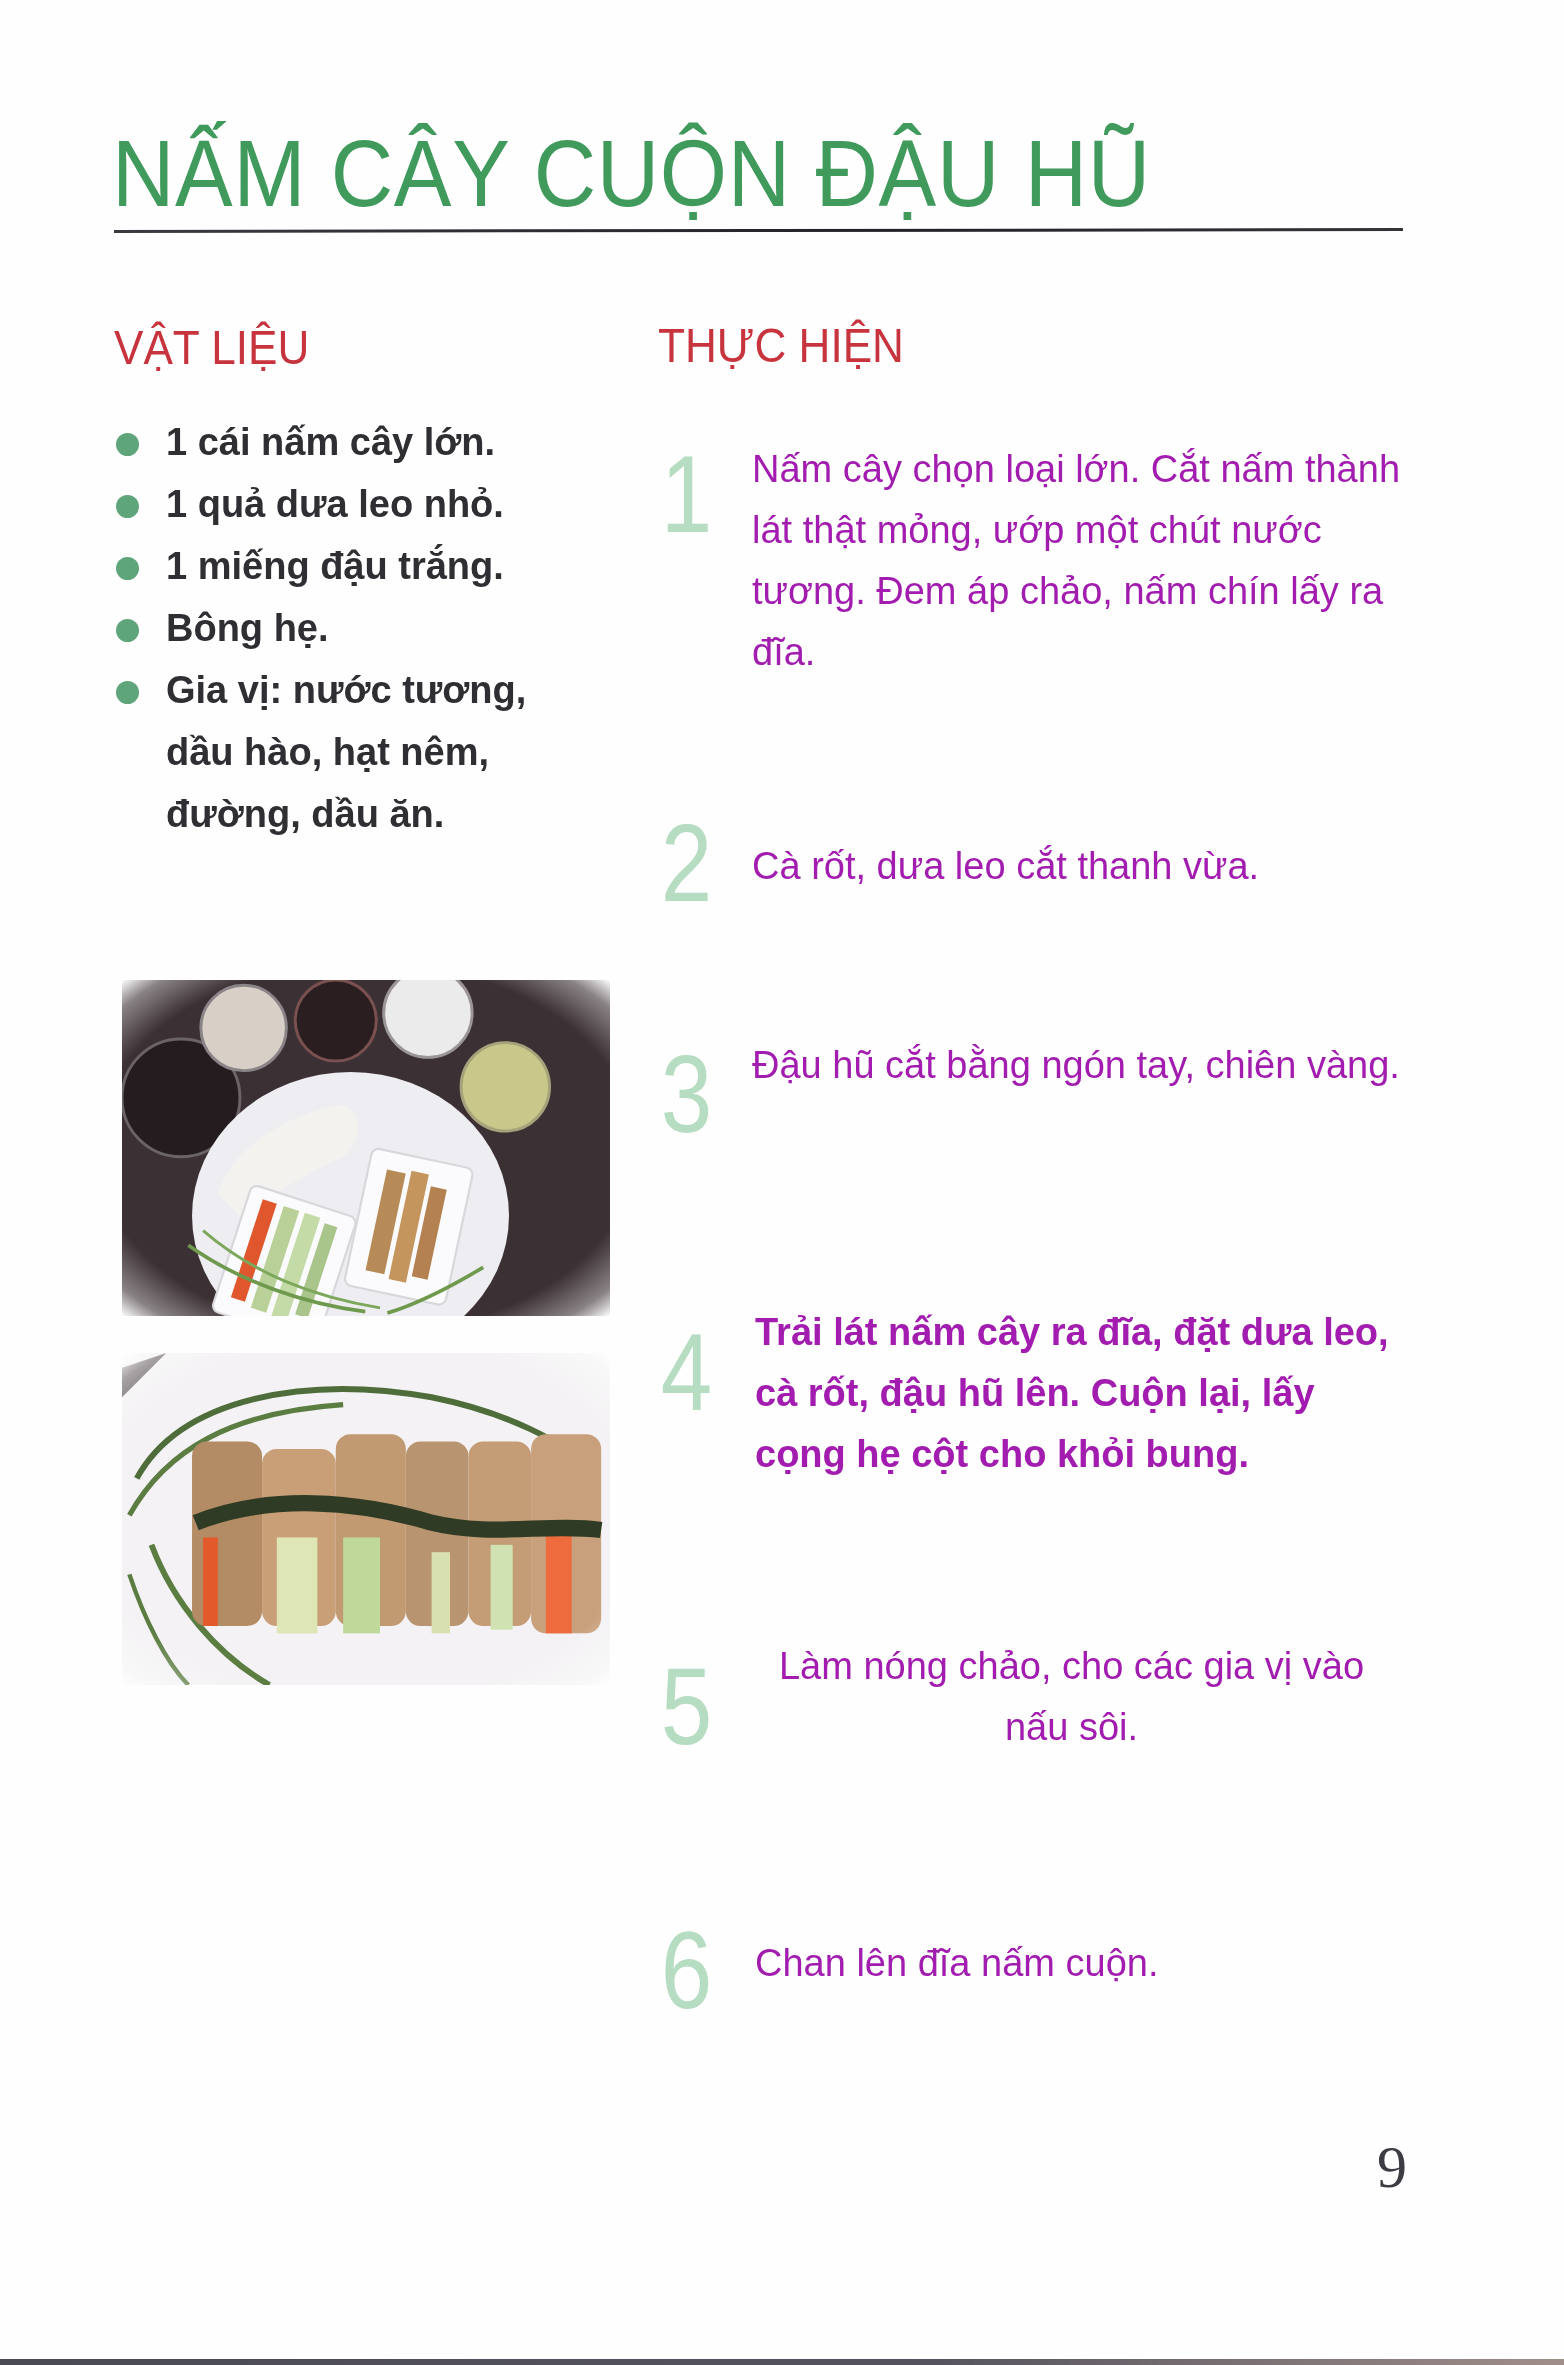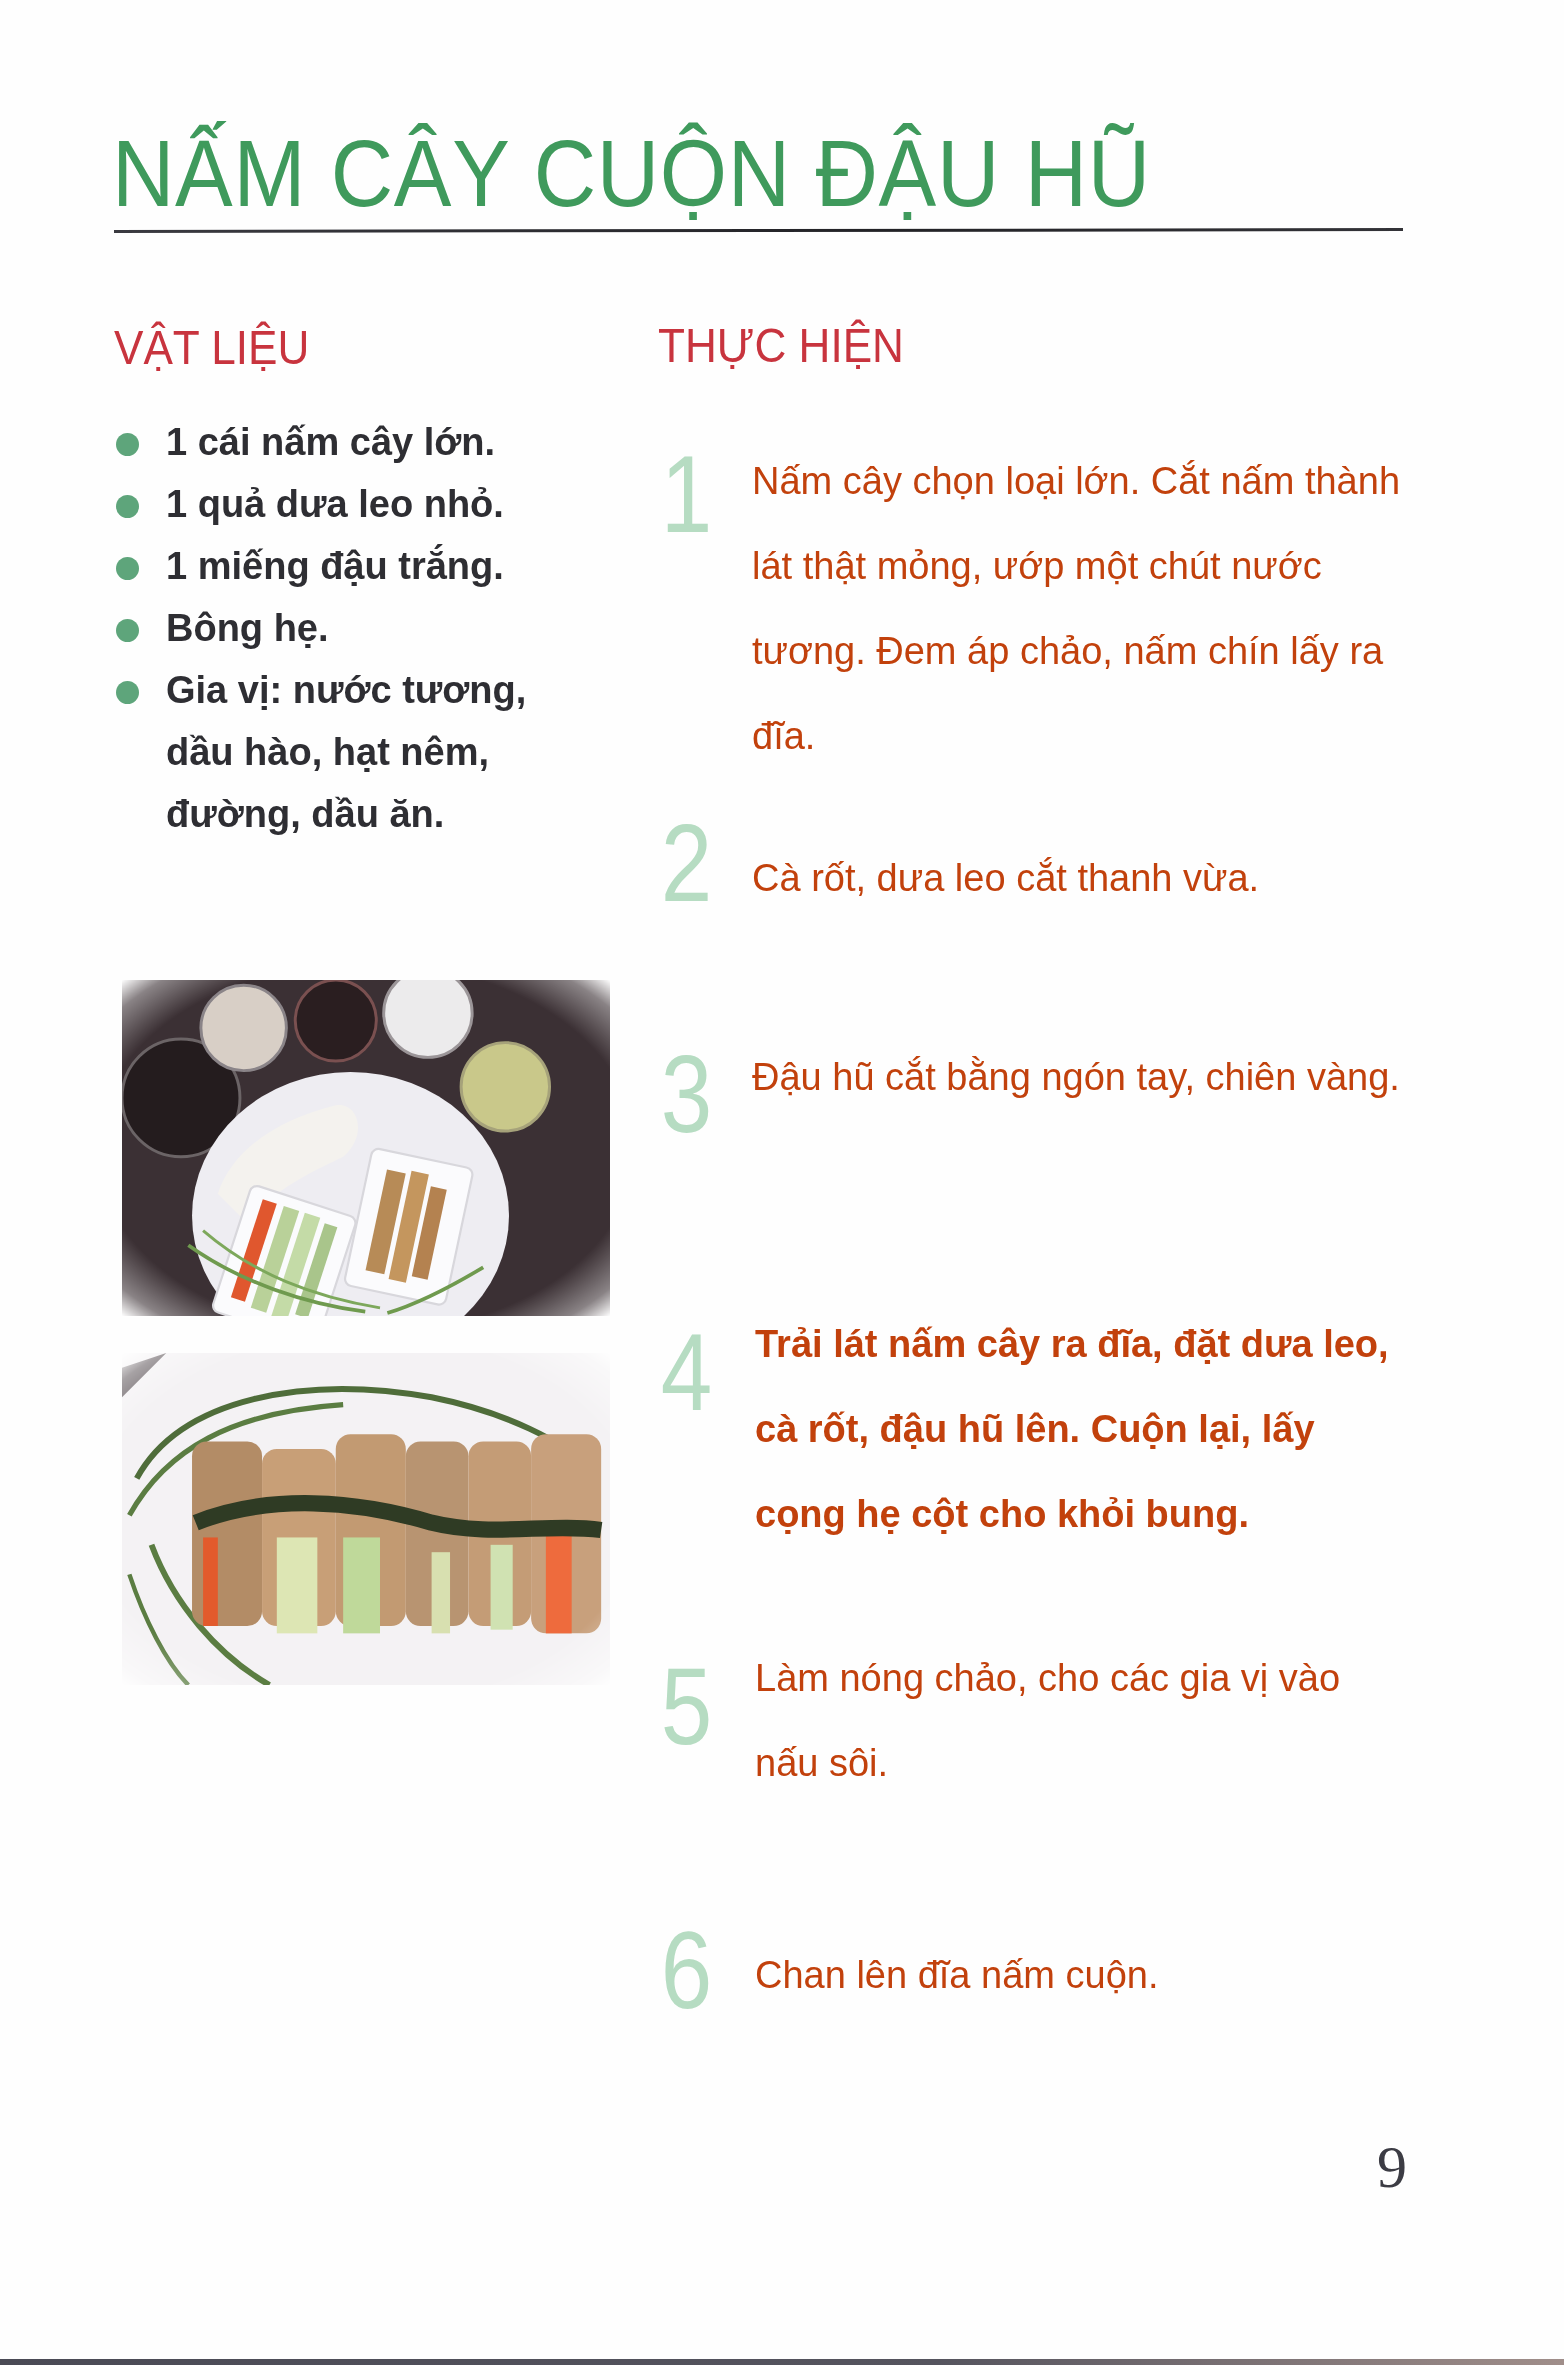--- a/index.html
+++ b/index.html
@@ -41,21 +41,21 @@
   .photo svg { display: block; width: 100%; height: 100%; }
   .step { left: 652px; width: 774px; }
   .step-num {
     position: absolute; left: 0; top: 0; width: 81px;
     font-size: 109px; line-height: 111px; color: #b6dcc2;
     font-weight: 300; text-align: center;
     transform: scaleX(0.85); transform-origin: left top;
   }
   .step-text {
     position: absolute; left: 100px; top: 0; width: 663px;
-    font-size: 38px; line-height: 85px; color: #c2410c;
+    font-size: 38px; line-height: 61px; color: #a21caf;
   }
   .page-number {
     left: 1377px; top: 2130px; font-family: "Liberation Serif", "DejaVu Serif", serif;
     font-size: 60px; line-height: 74px; color: #3c3c44;
   }
   .bottom-edge {
     left: 0; top: 2359px; width: 1564px; height: 6.6px;
     background: linear-gradient(90deg,#4a4a55,#55545e 60%,#a08e8a);
   }
 </style>
@@ -166,21 +166,21 @@
 <div class="abs step" style="top:1039px; height:147px;">
   <div class="step-num">3</div>
   <div class="step-text" style="top:-4.4px;">Đậu hũ cắt bằng ngón tay, chiên vàng.</div>
 </div>
 <div class="abs step" style="top:1317px; height:206px;">
   <div class="step-num">4</div>
   <div class="step-text" style="left:103px; top:-14.7px; width:649px;font-weight:bold;">Trải lát nấm cây ra đĩa, đặt dưa leo, cà rốt, đậu hũ lên. Cuộn lại, lấy cọng hẹ cột cho khỏi bung.</div>
 </div>
 <div class="abs step" style="top:1651px; height:147px;">
   <div class="step-num">5</div>
-  <div class="step-text" style="left:103px; top:-14.7px; width:619px;">Làm nóng chảo, cho các gia vị vào nấu sôi.</div>
+  <div class="step-text" style="left:110px; top:-14.7px; width:619px;text-align:center;">Làm nóng chảo, cho các gia vị vào nấu sôi.</div>
 </div>
 <div class="abs step" style="top:1915px; height:118px;">
   <div class="step-num">6</div>
   <div class="step-text" style="left:103px; top:17.7px;">Chan lên đĩa nấm cuộn.</div>
 </div>
 
 <div class="abs page-number">9</div>
 
 <div class="abs bottom-edge"></div>
 

